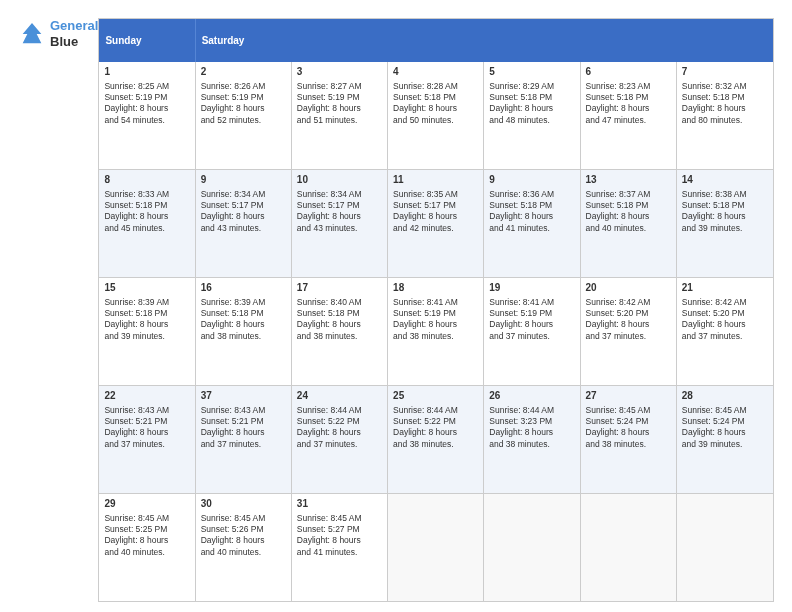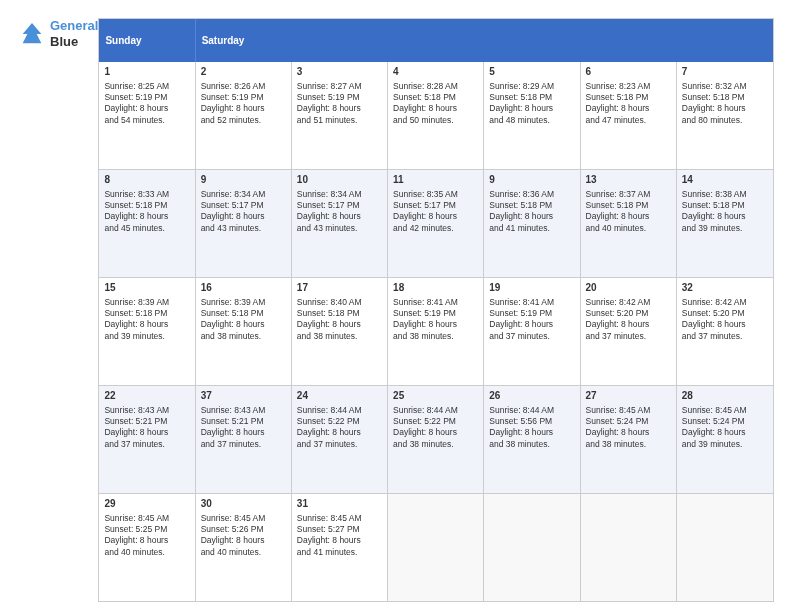--- a/index.html
+++ b/index.html
@@ -270,21 +270,21 @@
             <div>and 37 minutes.</div>
           </div>
           <div class="cal-cell">
             <span class="day-num">20</span>
             <div>Sunrise: 8:42 AM</div>
             <div>Sunset: 5:20 PM</div>
             <div>Daylight: 8 hours</div>
             <div>and 37 minutes.</div>
           </div>
           <div class="cal-cell">
-            <span class="day-num">32</span>
+            <span class="day-num">21</span>
             <div>Sunrise: 8:42 AM</div>
             <div>Sunset: 5:20 PM</div>
             <div>Daylight: 8 hours</div>
             <div>and 37 minutes.</div>
           </div>
         </div>
         <div class="cal-row">
           <div class="cal-cell alt-row">
             <span class="day-num">22</span>
             <div>Sunrise: 8:43 AM</div>
@@ -309,21 +309,21 @@
           <div class="cal-cell alt-row">
             <span class="day-num">25</span>
             <div>Sunrise: 8:44 AM</div>
             <div>Sunset: 5:22 PM</div>
             <div>Daylight: 8 hours</div>
             <div>and 38 minutes.</div>
           </div>
           <div class="cal-cell alt-row">
             <span class="day-num">26</span>
             <div>Sunrise: 8:44 AM</div>
-            <div>Sunset: 5:56 PM</div>
+            <div>Sunset: 3:23 PM</div>
             <div>Daylight: 8 hours</div>
             <div>and 38 minutes.</div>
           </div>
           <div class="cal-cell alt-row">
             <span class="day-num">27</span>
             <div>Sunrise: 8:45 AM</div>
             <div>Sunset: 5:24 PM</div>
             <div>Daylight: 8 hours</div>
             <div>and 38 minutes.</div>
           </div>

